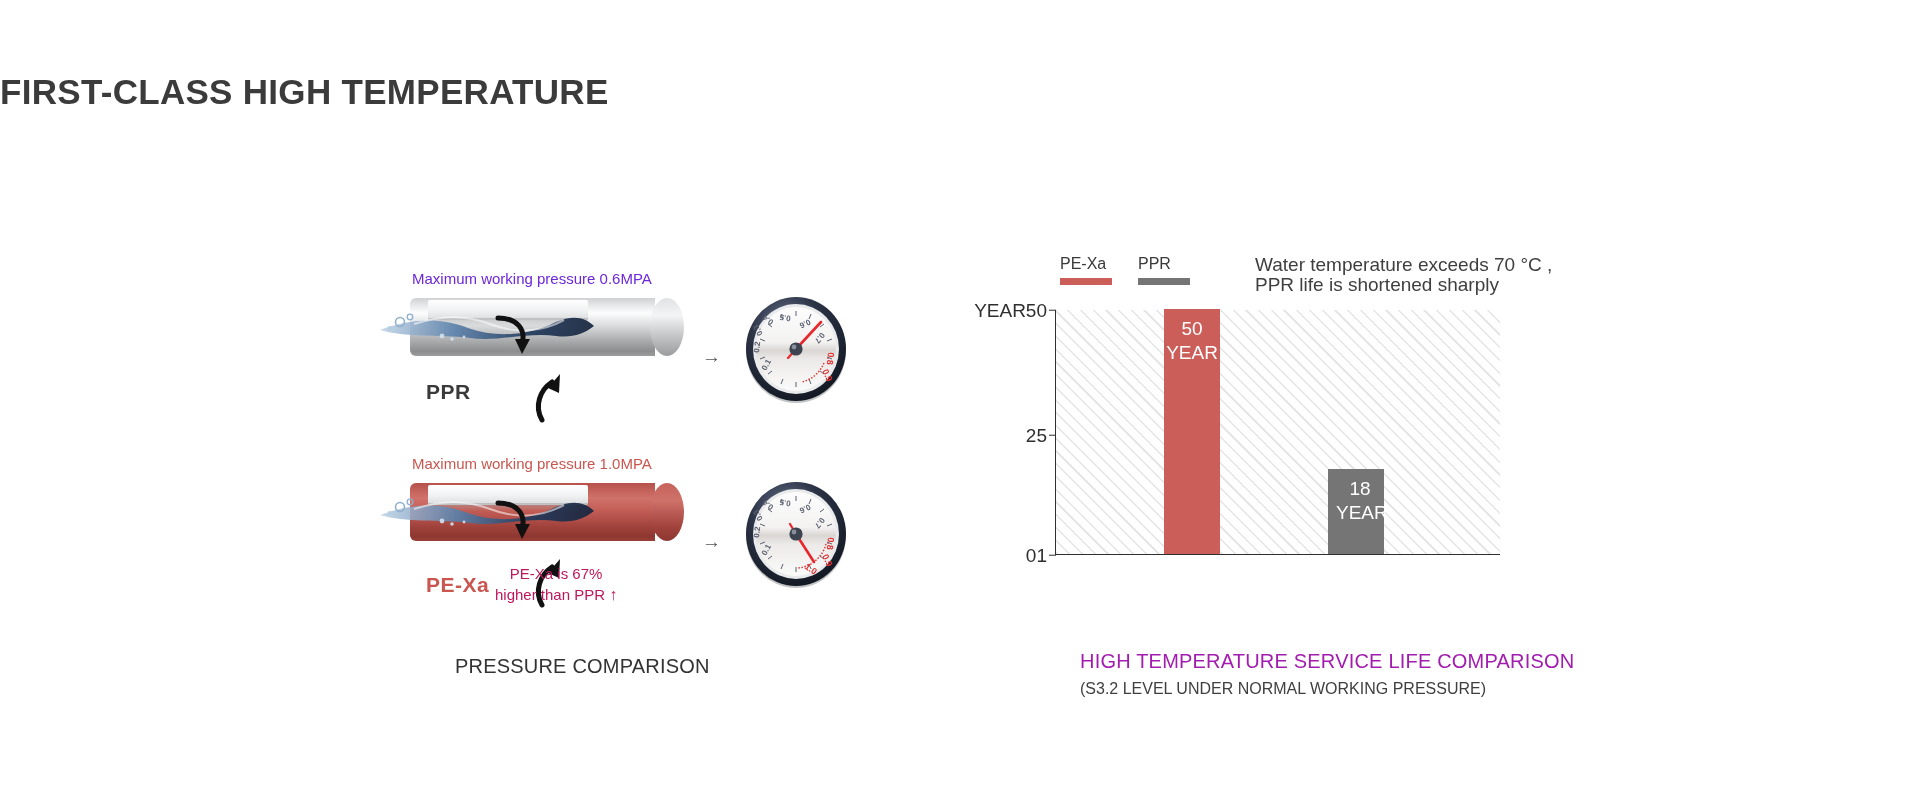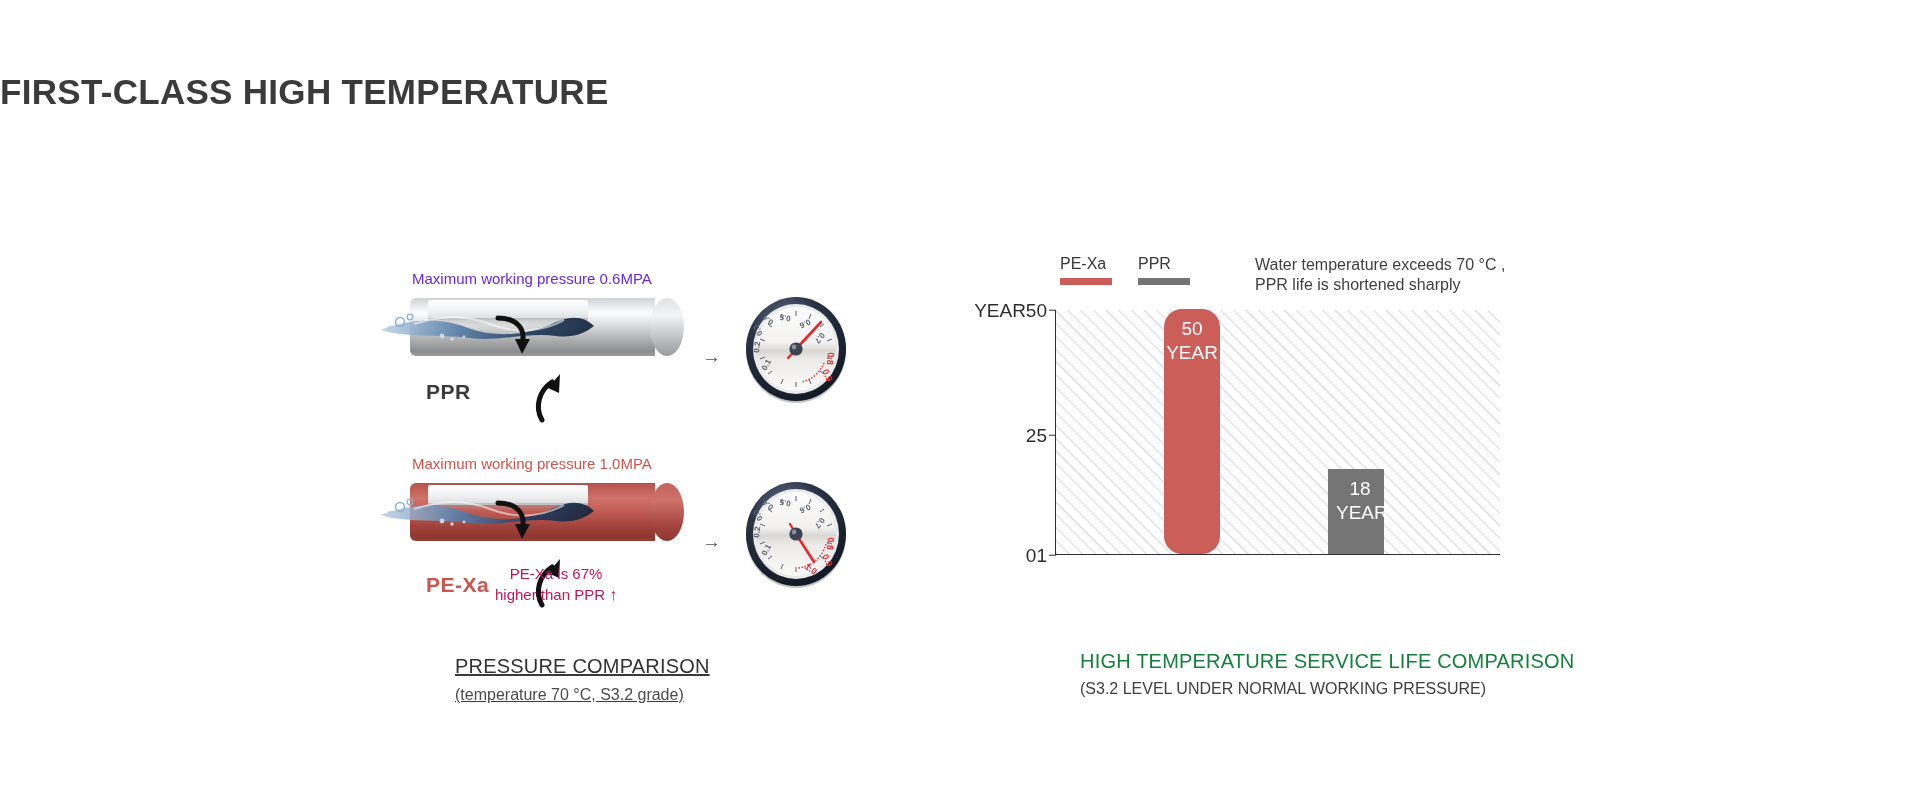--- a/index.html
+++ b/index.html
@@ -98,36 +98,36 @@
   }
   .pexa-note .arrow-up { font-size: 16px; }
 
   
   .gauge { position: absolute; width: 108px; height: 108px; }
   .gauge.g1 { left: 352px; top: 25px; }
   .gauge.g2 { left: 352px; top: 25px; }
 
   
   .left-caption {
-    position: absolute; left: 455px; top: 655px; width: 460px; text-align: left; text-decoration: underline;
+    position: absolute; left: 455px; top: 655px; width: 460px; text-align: left;
   }
   .cap-main { font-size: 20px; color: #333; letter-spacing: .2px; }
   .cap-sub  { font-size: 16px; color: #4b4b4b; margin-top: 8px; }
 
   
   .chart-area { position: absolute; left: 1000px; top: 255px; width: 560px; height: 360px; }
 
   .legend { position: absolute; left: 60px; top: 0px; display: flex; gap: 26px; }
   .legend-item { display: flex; flex-direction: column; align-items: flex-start; }
   .legend-label { font-size: 16px; color: #3a3a3a; line-height: 18px; }
   .legend-swatch { width: 52px; height: 7px; margin-top: 5px; }
 
   .chart-note {
     position: absolute; left: 255px; top: 0px;
-    font-size: 16px; color: #3f3f3f; line-height: 20px; white-space: nowrap;
+    font-size: 19px; color: #3f3f3f; line-height: 20px; white-space: nowrap;
   }
 
   .plot-wrap { position: absolute; left: 55px; top: 55px; width: 445px; height: 245px; }
   .plot {
     position: absolute; left: 0; top: 0; width: 445px; height: 245px;
     background-color: #ffffff;
     background-image: repeating-linear-gradient(45deg,
       #e6e6e6 0px, #e6e6e6 1.6px, #ffffff 1.6px, #ffffff 9px);
     border-left: 1.6px solid #2f2f2f;
     border-bottom: 1.6px solid #2f2f2f;
@@ -143,21 +143,21 @@
   .ytick-text {
     position: absolute; right: 9px; top: 50%; transform: translateY(-50%);
     font-size: 19px; color: #2f2f2f; white-space: nowrap;
   }
   .ytick-mark {
     position: absolute; right: 0px; top: 50%; transform: translateY(-50%);
     width: 7px; height: 1.6px; background: #2f2f2f;
   }
 
   .right-caption { position: absolute; left: 1080px; top: 650px; text-align: left; }
-  .rcap-main { font-size: 20px; color: #15803d; letter-spacing: .2px; }
+  .rcap-main { font-size: 20px; color: #a21caf; letter-spacing: .2px; }
   .rcap-sub  { font-size: 16px; color: #3f3f3f; margin-top: 7px; }
 </style>
 </head>
 <body>
 
 <div class="page">
 
   <div class="header">
     <div class="title-line">FIRST-CLASS HIGH TEMPERATURE</div>
   </div>
@@ -378,21 +378,20 @@
           <line x1="54" y1="54" x2="48" y2="44" stroke="#e8262c" stroke-width="2.2" stroke-linecap="round"></line>
           <circle cx="54" cy="54" r="6.6" fill="#3d4450"></circle>
           <circle cx="52" cy="52" r="2.4" fill="#89909c"></circle>
         </svg>
       </div>
     </div>
   </div>
 
   <div class="left-caption">
     <div class="cap-main">PRESSURE COMPARISON</div>
-    <div class="cap-sub">(temperature 70 °C, S3.2 grade)</div>
   </div>
 
   <div class="chart-area">
 
     <div class="legend">
       <div class="legend-item">
         <span class="legend-label">PE-Xa</span>
         <span class="legend-swatch" id="sw-pexa" style="background: rgb(204, 94, 90);"></span>
       </div>
       <div class="legend-item">
@@ -414,21 +413,21 @@
             <span class="ytick-mark"></span>
           </div>
           <div class="ytick" style="position: absolute; left: -120px; width: 120px; height: 1px; top: 125px;">
             <span class="ytick-text">25</span>
             <span class="ytick-mark"></span>
           </div>
           <div class="ytick" style="position: absolute; left: -120px; width: 120px; height: 1px; top: 0px;">
             <span class="ytick-text">YEAR50</span>
             <span class="ytick-mark"></span>
           </div>
-          <div class="bar" style="left: 108px; width: 56px; height: 245px; background: rgb(204, 94, 90); border-radius: 18px;">
+          <div class="bar" style="left: 108px; width: 56px; height: 245px; background: rgb(204, 94, 90);">
             <div class="bar-label" style="top: 8px;">
               <span class="v">50</span>
               <span class="v">YEAR</span>
             </div>
           </div>
           <div class="bar" style="left: 272px; width: 56px; height: 85px; background: rgb(117, 117, 117);">
             <div class="bar-label" style="top: 8px; padding-left: 8px;">
               <span class="v">18</span>
               <span class="v">YEAR</span>
             </div>

